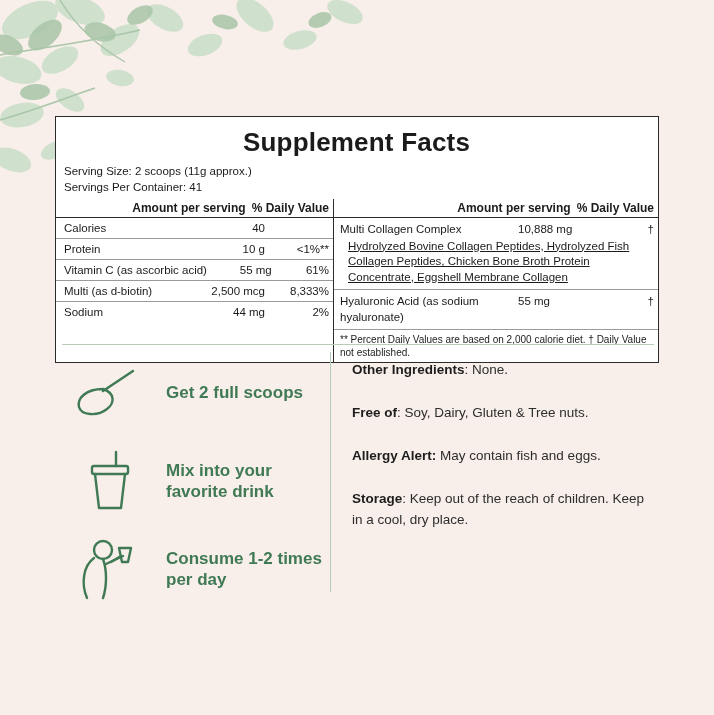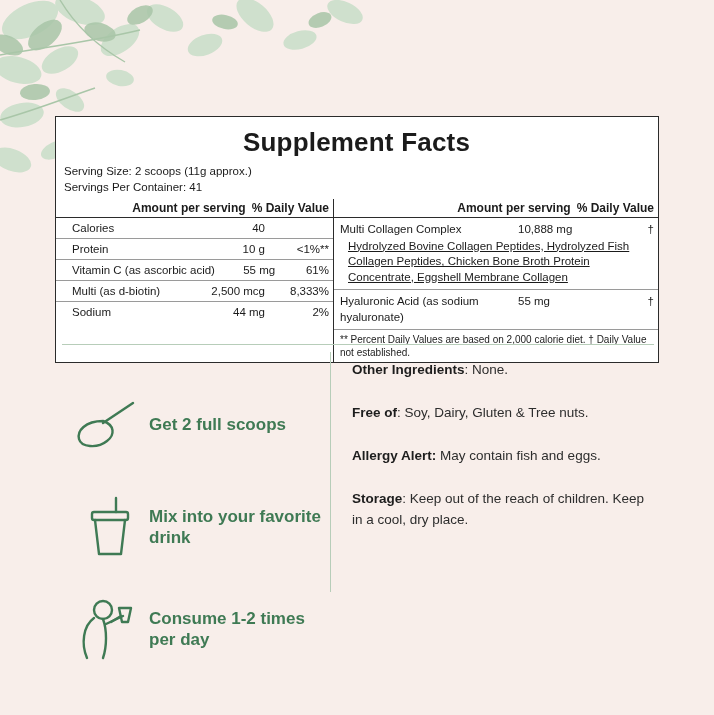--- a/index.html
+++ b/index.html
@@ -66,21 +66,21 @@
     color: #1b1b1b;
     border-bottom: 1.5px solid #2b2b2b;
     padding: 2px 4px 2px 6px;
     gap: 6px;
   }
   .nrow {
     display: flex;
     font-size: 11.5px;
     color: #1b1b1b;
     border-bottom: 1px solid #9a9a9a;
-    padding: 4px 4px 4px 16px;
+    padding: 4px 4px 4px 8px;
     box-sizing: border-box;
     min-height: 20px;
   }
   .col-left .nrow:last-child {
     border-bottom: none;
   }
   .nrow .nm {
     flex: 1;
     white-space: nowrap;
   }
@@ -137,24 +137,23 @@
   }
   .steps {
     position: absolute;
     left: 72px;
     top: 358px;
     width: 250px;
   }
   .step {
     display: flex;
     align-items: center;
-    gap: 1px;
+    gap: 18px;
     margin-bottom: 18px;
     height: 70px;
-    margin-top: 32px;
   }
   .step-icon {
     width: 76px;
     height: 68px;
     flex: 0 0 76px;
     display: flex;
     align-items: center;
     justify-content: center;
   }
   .step-label {

